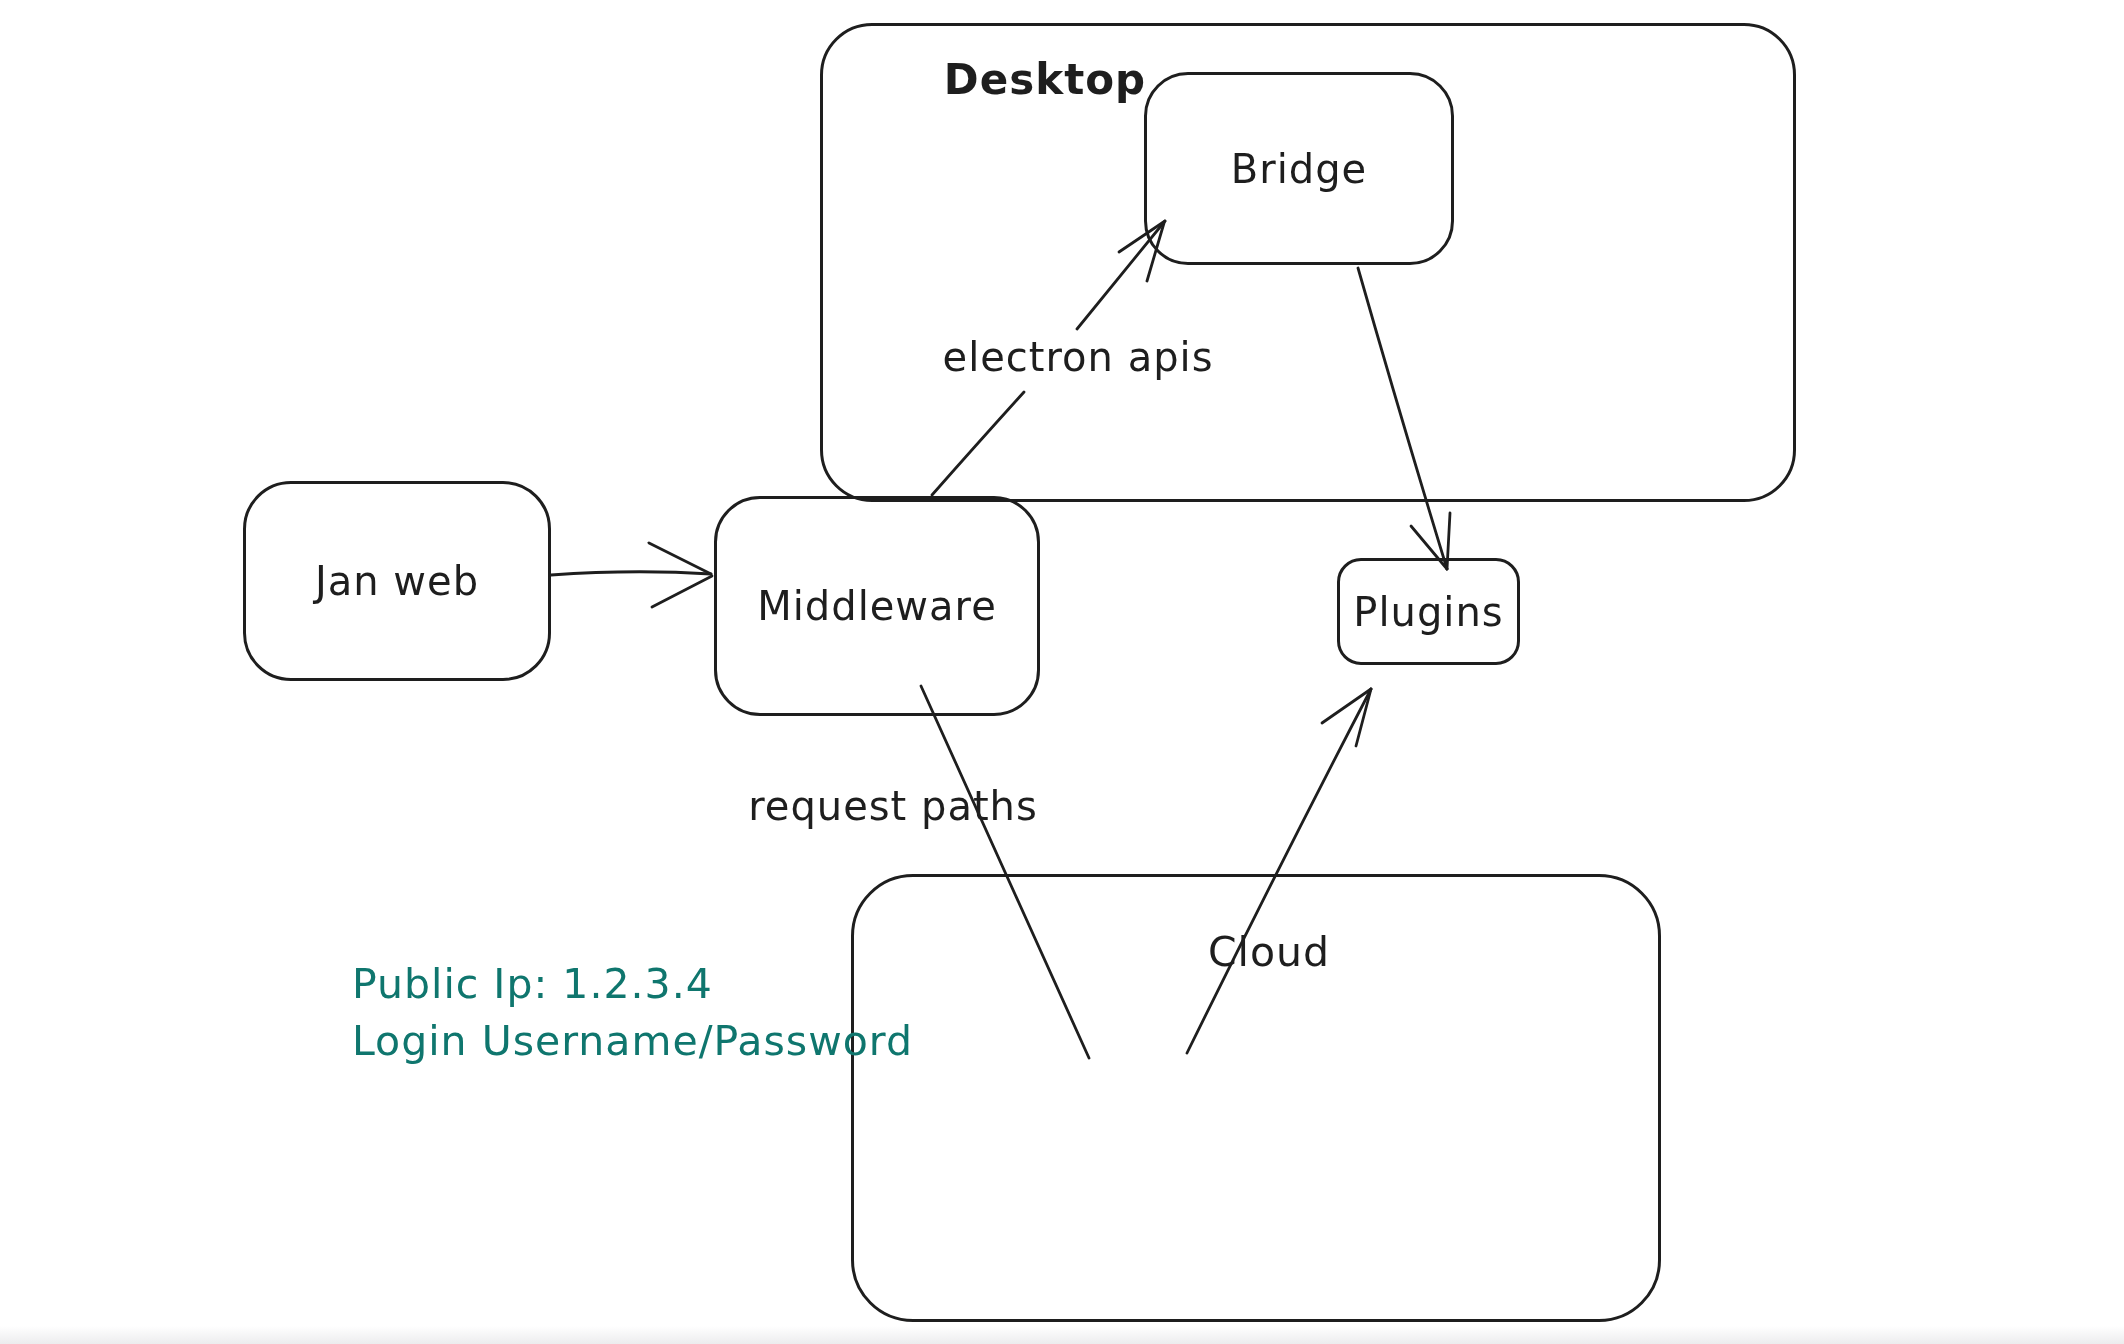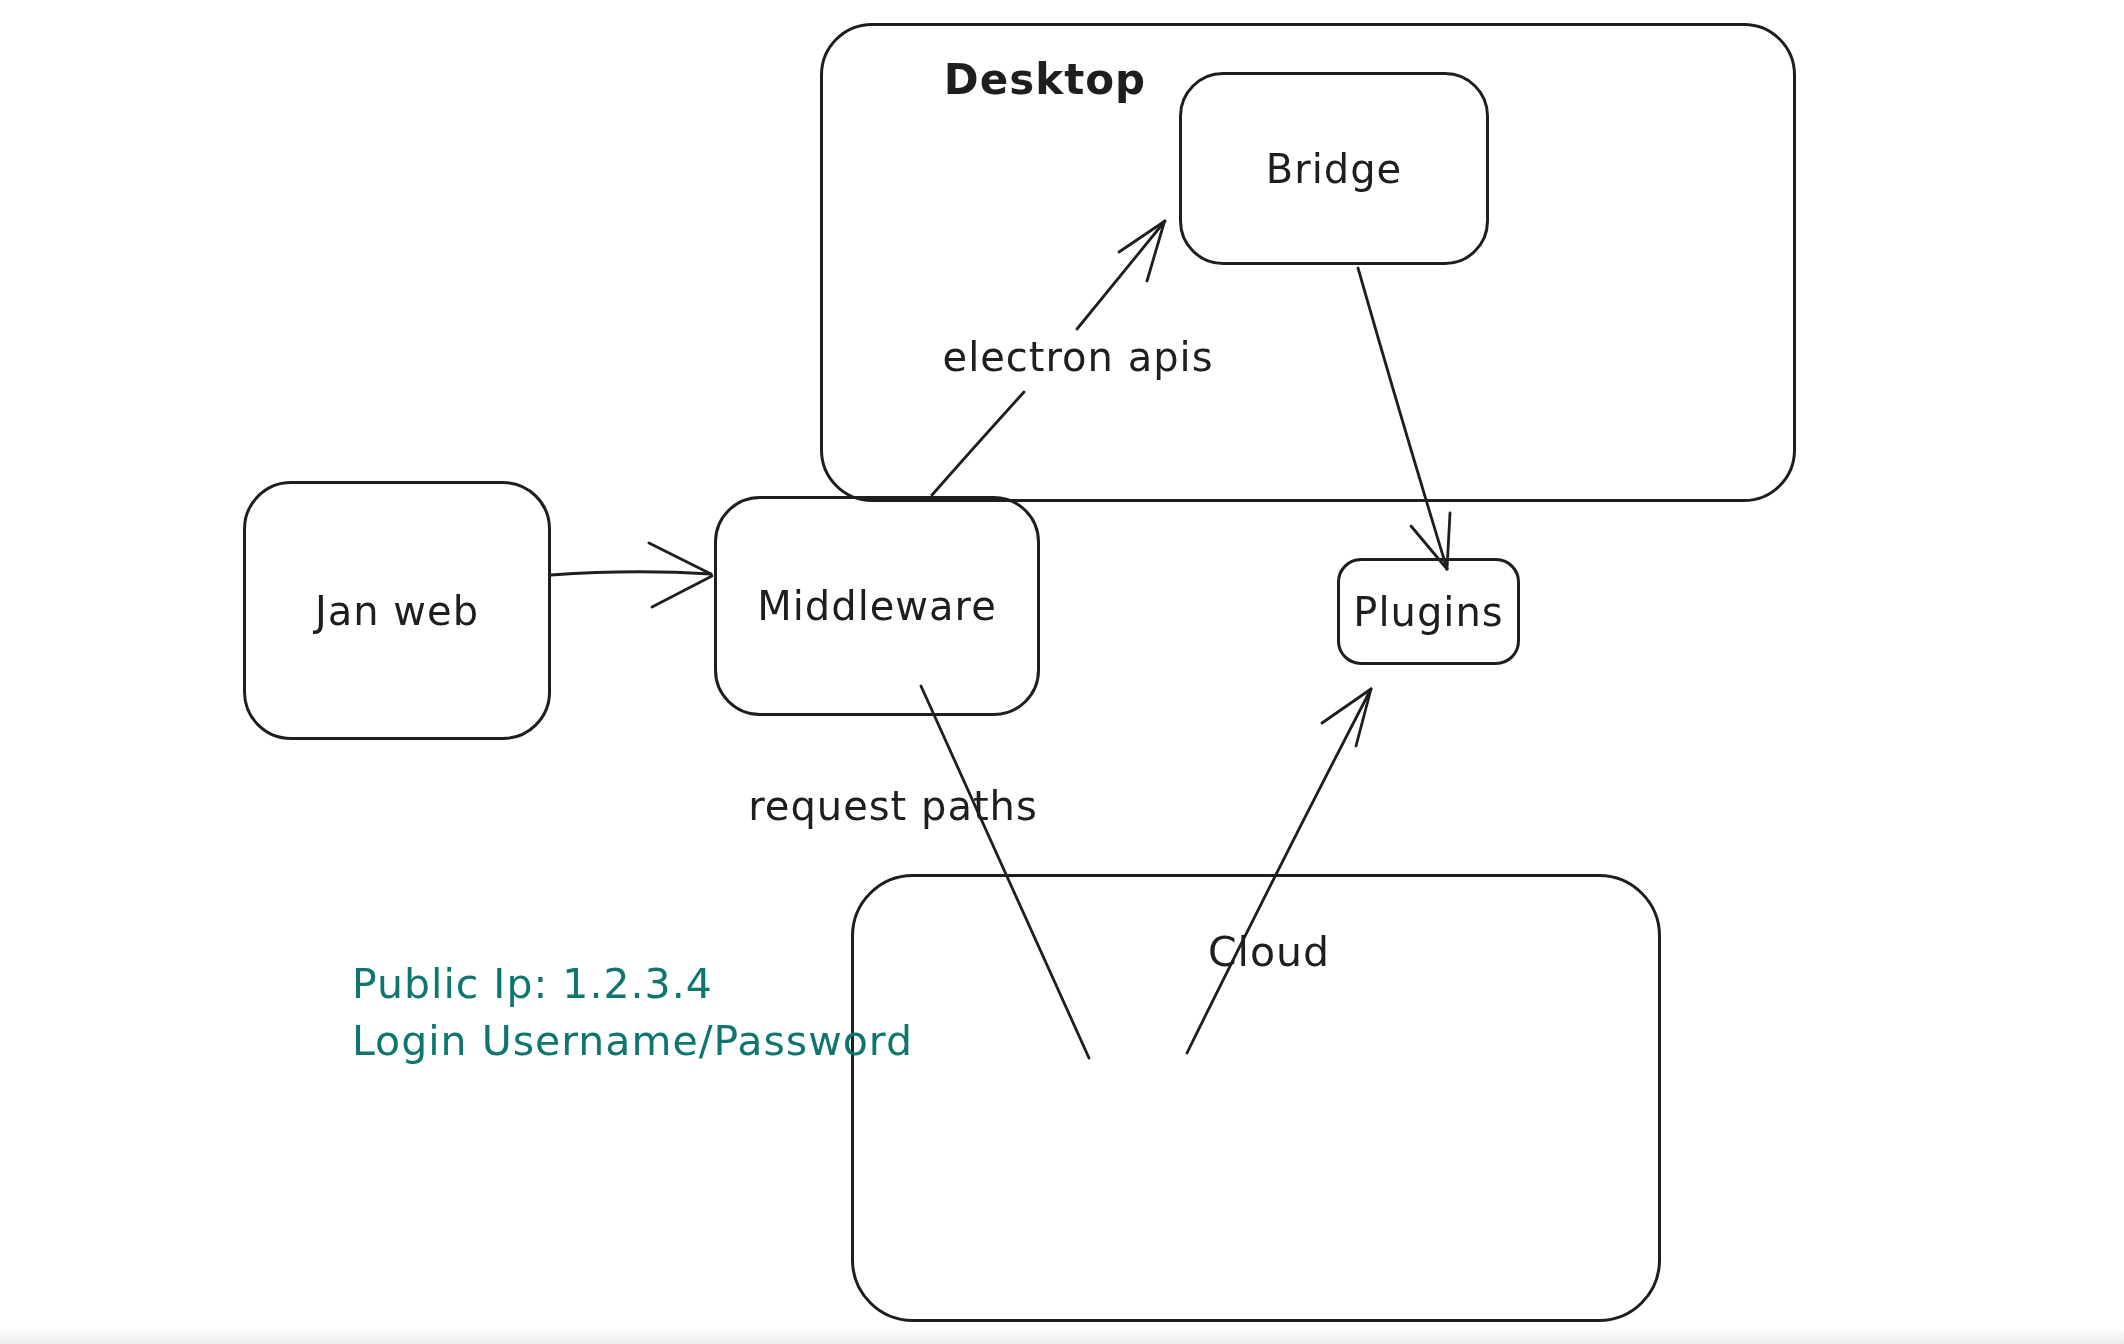--- a/index.html
+++ b/index.html
@@ -35,23 +35,23 @@
   .node-label {
     font-size: 40px;
     letter-spacing: 1px;
     white-space: nowrap;
     color: #1e1e1e;
   }
   
   #desktop-frame { left: 820px;  top: 23px;   width: 976px; height: 479px; border-radius: 52px; }
   #cloud-frame   { left: 851px;  top: 874px;  width: 810px; height: 448px; border-radius: 62px; }
   
-  #node-jan-web     { left: 243px;  top: 481px;  width: 308px; height: 259px; border-radius: 48px; }
+  #node-jan-web     { left: 243px;  top: 481px;  width: 308px; height: 200px; border-radius: 48px; }
   #node-middleware  { left: 714px;  top: 496px;  width: 326px; height: 220px; border-radius: 46px; }
-  #node-bridge      { left: 1179px; top: 72px;   width: 310px; height: 193px; border-radius: 44px; }
+  #node-bridge      { left: 1144px; top: 72px;   width: 310px; height: 193px; border-radius: 44px; }
   #node-plugins     { left: 1337px; top: 558px;  width: 183px; height: 107px; border-radius: 24px; }
   #node-http-server { left: 975px;  top: 1053px; width: 255px; height: 198px; border-radius: 48px; }
   
   #edges {
     position: absolute;
     left: 0; top: 0;
     width: 2124px;
     height: 1344px;
     pointer-events: none;
   }

